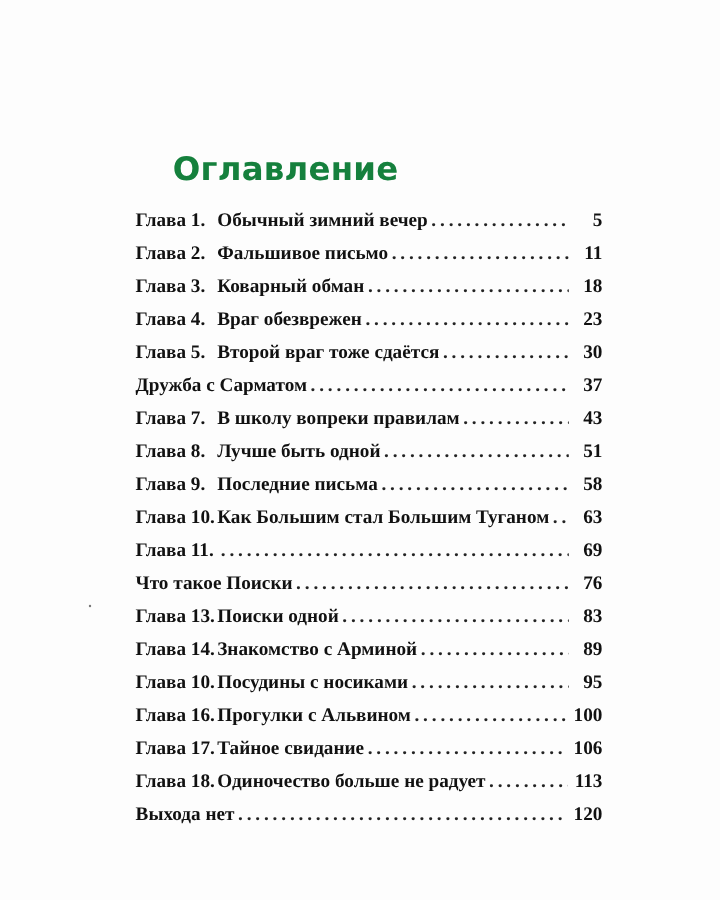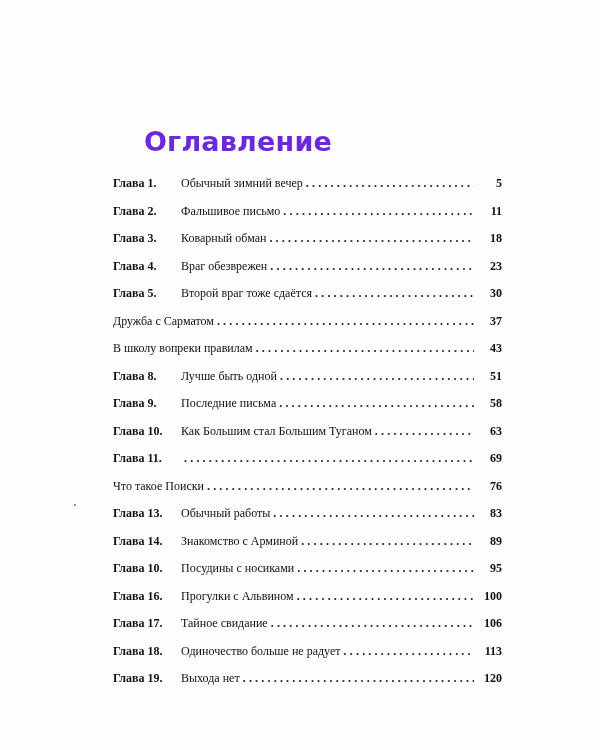--- a/index.html
+++ b/index.html
@@ -24,47 +24,47 @@
     .toc-title {
       position: absolute;
       top: 108px;
       left: 0;
       width: 476px;
       text-align: center;
       font-family: "DejaVu Sans", "Liberation Sans", sans-serif;
       font-weight: bold;
       font-size: 27px;
       letter-spacing: 0.2px;
-      color: #6d28d9;
+      color: #15803d;
     }
     .toc-list {
       position: absolute;
       top: 170px;
       left: 113px;
       width: 389px;
       margin: 0;
       padding: 0;
       list-style: none;
     }
     .toc-row {
       display: flex;
       align-items: baseline;
       height: 27.5px;
-      font-size: 12px;
+      font-size: 16px;
       line-height: 27.5px;
       white-space: nowrap;
     }
     .toc-label {
       flex: 0 0 auto;
       width: 68px;
       font-weight: bold;
     }
     .toc-chapter-title {
       flex: 0 0 auto;
-      font-weight: normal;
+      font-weight: bold;
     }
     .toc-leader {
       flex: 1 1 auto;
       overflow: hidden;
       margin: 0 6px 0 3px;
       letter-spacing: 3.2px;
       font-weight: bold;
       color: #222;
     }
     .toc-leader::before {
@@ -122,20 +122,21 @@
       <span class="toc-chapter-title">Второй враг тоже сдаётся</span>
       <span class="toc-leader"></span>
       <span class="toc-page">30</span>
     </li>
     <li class="toc-row">
       <span class="toc-chapter-title">Дружба с Сарматом</span>
       <span class="toc-leader"></span>
       <span class="toc-page">37</span>
     </li>
     <li class="toc-row">
+      <span class="toc-label">Глава 7.</span>
       <span class="toc-chapter-title">В школу вопреки правилам</span>
       <span class="toc-leader"></span>
       <span class="toc-page">43</span>
     </li>
     <li class="toc-row">
       <span class="toc-label">Глава 8.</span>
       <span class="toc-chapter-title">Лучше быть одной</span>
       <span class="toc-leader"></span>
       <span class="toc-page">51</span>
     </li>
@@ -156,21 +157,21 @@
       <span class="toc-leader"></span>
       <span class="toc-page">69</span>
     </li>
     <li class="toc-row">
       <span class="toc-chapter-title">Что такое Поиски</span>
       <span class="toc-leader"></span>
       <span class="toc-page">76</span>
     </li>
     <li class="toc-row">
       <span class="toc-label">Глава 13.</span>
-      <span class="toc-chapter-title">Обычный работы</span>
+      <span class="toc-chapter-title">Поиски одной</span>
       <span class="toc-leader"></span>
       <span class="toc-page">83</span>
     </li>
     <li class="toc-row">
       <span class="toc-label">Глава 14.</span>
       <span class="toc-chapter-title">Знакомство с Арминой</span>
       <span class="toc-leader"></span>
       <span class="toc-page">89</span>
     </li>
     <li class="toc-row">
@@ -191,21 +192,20 @@
       <span class="toc-leader"></span>
       <span class="toc-page">106</span>
     </li>
     <li class="toc-row">
       <span class="toc-label">Глава 18.</span>
       <span class="toc-chapter-title">Одиночество больше не радует</span>
       <span class="toc-leader"></span>
       <span class="toc-page">113</span>
     </li>
     <li class="toc-row">
-      <span class="toc-label">Глава 19.</span>
       <span class="toc-chapter-title">Выхода нет</span>
       <span class="toc-leader"></span>
       <span class="toc-page">120</span>
     </li>
   </ul>
 
   <div class="speck"></div>
 </div>
 
 </body></html>

